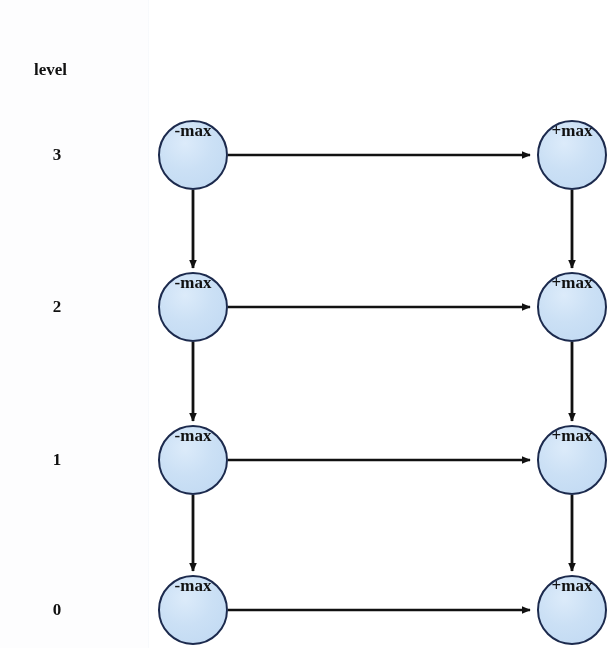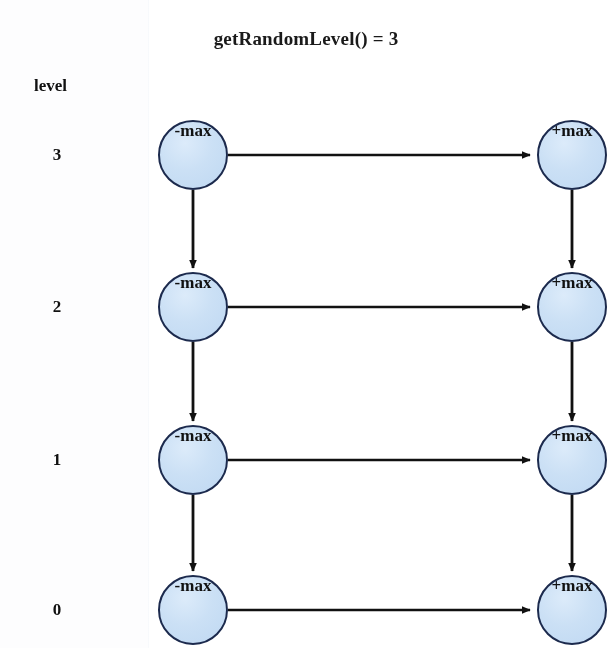--- a/index.html
+++ b/index.html
@@ -89,23 +89,22 @@
   }
 </style>
 </head>
 <body>
 
 <div id="canvas">
 
   <div class="panel-left"></div>
   <div class="panel-edge"></div>
 
-  <div class="title">getRandomLevel() = 3</div>
 
-  <div class="axis-label" style="left:34px; top:76px;">level</div>
+  <div class="axis-label" style="left:34px; top:60px;">level</div>
 
   <svg class="wires" viewBox="0 0 612 648">
     <defs>
       <marker id="arrow" markerWidth="9" markerHeight="9" refX="8.2" refY="4.5" orient="auto" markerUnits="userSpaceOnUse">
         <path d="M0,0.6 L9,4.5 L0,8.4 Z" fill="#111111"></path>
       </marker>
     </defs>
 
     <g>
       <line x1="228" y1="155" x2="530" y2="155" stroke="#111111" stroke-width="2.4" marker-end="url(#arrow)"></line>

